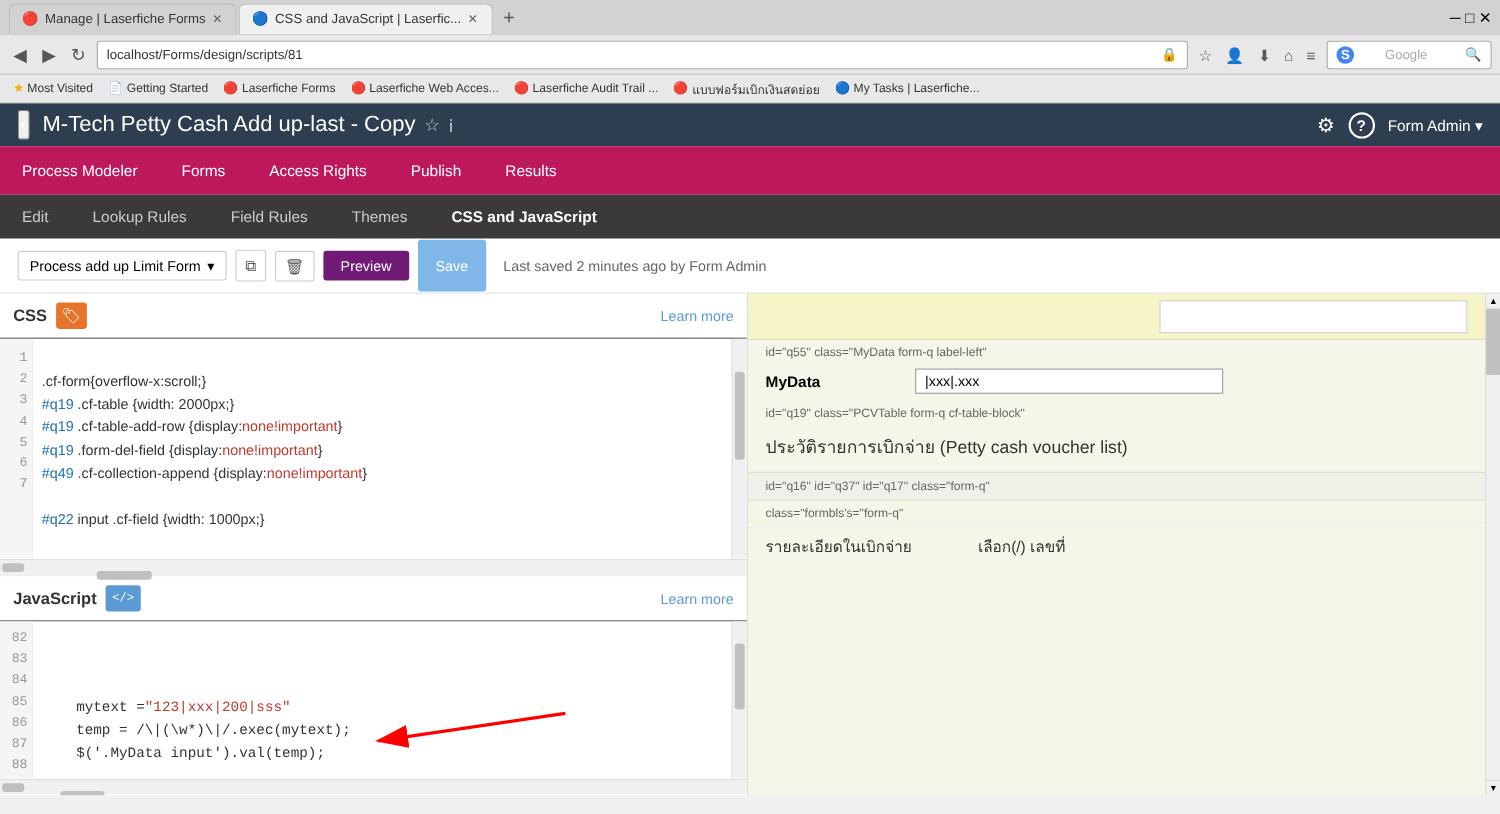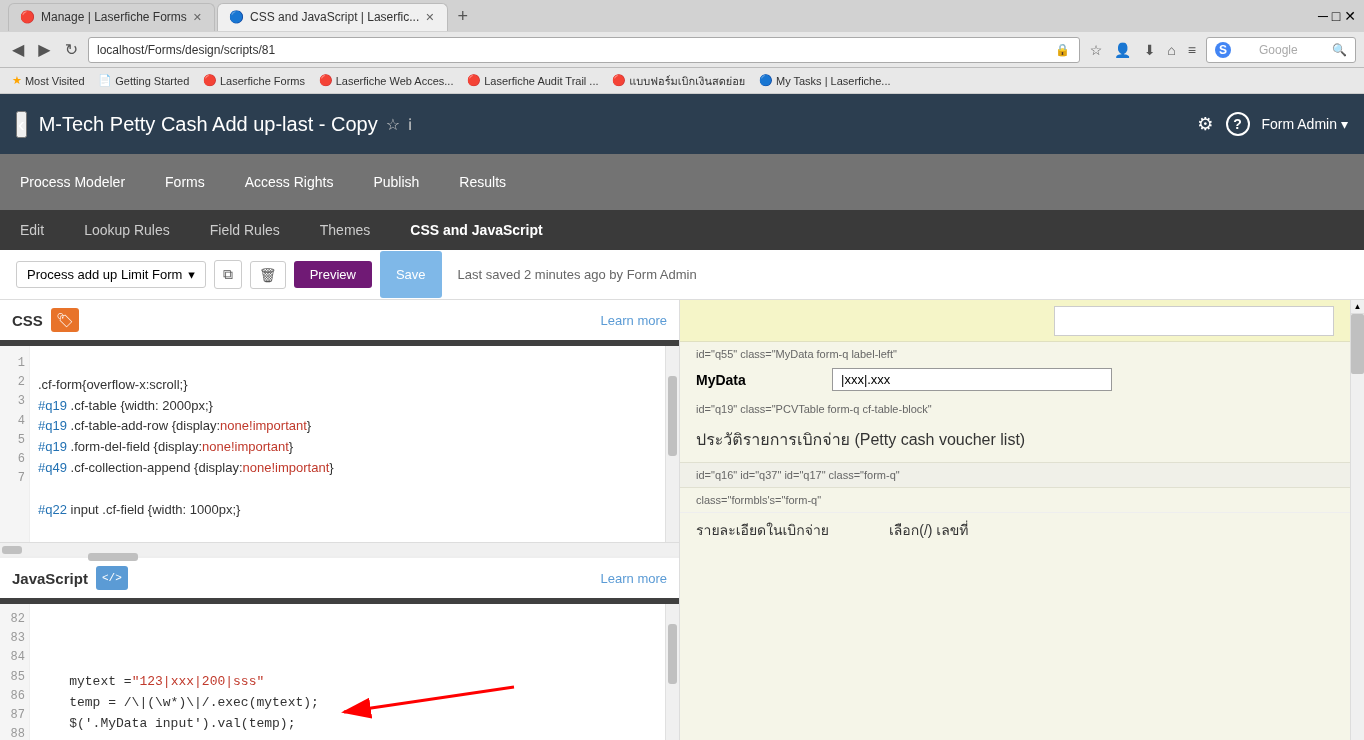--- a/index.html
+++ b/index.html
@@ -20,52 +20,52 @@
     .address-bar { flex: 1; display: flex; align-items: center; background: white; border: 1px solid #aaa; border-radius: 3px; padding: 3px 8px; font-size: 12px; color: #333; height: 26px; }
     .address-text { flex: 1; }
     .search-box { background: white; border: 1px solid #aaa; border-radius: 3px; padding: 3px 8px; font-size: 12px; width: 150px; height: 26px; display: flex; align-items: center; gap: 4px; }
     .toolbar-icons { display: flex; gap: 4px; }
     .toolbar-icon-btn { background: none; border: none; cursor: pointer; font-size: 14px; color: #555; padding: 2px 4px; }
 
     .bookmarks-bar { background: #e8e8e8; display: flex; align-items: center; padding: 2px 8px; gap: 6px; height: 26px; border-bottom: 1px solid #ccc; overflow: hidden; }
     .bookmark-item { font-size: 11px; color: #333; cursor: pointer; white-space: nowrap; display: flex; align-items: center; gap: 3px; padding: 2px 4px; }
 
     
-    .app-header { background: #2c3e50; display: flex; align-items: center; padding: 0 16px; height: 60px; color: white; }
+    .app-header { background: #2c3e50; display: flex; align-items: center; padding: 0 16px; height: 39px; color: white; }
     .back-btn { color: white; font-size: 20px; cursor: pointer; margin-right: 12px; }
     .app-title { font-size: 20px; font-weight: normal; color: white; flex: 1; display: flex; align-items: center; gap: 8px; }
     .title-icon { color: #ccc; cursor: pointer; font-size: 16px; }
     .header-right { display: flex; align-items: center; gap: 12px; }
     .gear-icon { color: white; font-size: 18px; cursor: pointer; }
     .help-icon { color: white; font-size: 16px; cursor: pointer; width: 24px; height: 24px; border-radius: 50%; border: 2px solid white; display: flex; align-items: center; justify-content: center; font-size: 14px; font-weight: bold; }
     .user-menu { color: white; cursor: pointer; display: flex; align-items: center; gap: 4px; font-size: 14px; }
 
     
-    .nav-primary { background: #737373; display: flex; align-items: center; height: 56px; }
+    .nav-primary { background: #be185d; display: flex; align-items: center; height: 44px; }
     .nav-primary-item { color: white; padding: 0 20px; height: 44px; display: flex; align-items: center; cursor: pointer; font-size: 14px; }
 
     .nav-secondary { background: #3a3a3a; display: flex; align-items: center; height: 40px; }
     .nav-secondary-item { color: #ccc; padding: 0 20px; height: 40px; display: flex; align-items: center; cursor: pointer; font-size: 14px; }
     .nav-secondary-item.active { color: white; font-weight: bold; }
 
     
     .form-toolbar { background: white; display: flex; align-items: center; padding: 8px 16px; gap: 8px; border-bottom: 1px solid #ddd; height: 50px; }
     .form-selector { display: flex; align-items: center; background: white; border: 1px solid #ccc; border-radius: 3px; padding: 5px 10px; gap: 6px; cursor: pointer; font-size: 13px; }
     .toolbar-action-btn { background: white; border: 1px solid #ccc; border-radius: 3px; padding: 5px 8px; cursor: pointer; font-size: 14px; color: #555; }
     .preview-btn { background: #701a75; color: white; border: none; border-radius: 3px; padding: 6px 16px; cursor: pointer; font-size: 13px; }
     .save-btn { background: #7fb8e8; color: white; border: none; border-radius: 3px; padding: 16px 16px; cursor: pointer; font-size: 13px; }
     .last-saved { color: #666; font-size: 13px; margin-left: 8px; }
 
     
     .main-area { display: flex; height: calc(740px - 32px - 36px - 26px - 56px - 44px - 40px - 50px); }
 
     
     .editor-panel { width: 680px; display: flex; flex-direction: column; background: white; border-right: 1px solid #ddd; overflow: hidden; }
 
-    .section-header { display: flex; align-items: center; padding: 8px 12px; gap: 8px; border-bottom: 6px solid #404040; background: white; }
+    .section-header { display: flex; align-items: center; padding: 8px 12px; gap: 8px; border-bottom: 1px solid #404040; background: white; }
     .section-title { font-size: 15px; font-weight: bold; color: #333; }
     .section-icon { background: #e8732a; border-radius: 3px; width: 28px; height: 24px; display: flex; align-items: center; justify-content: center; color: white; font-size: 14px; }
     .learn-more-link { color: #5b9bd5; cursor: pointer; font-size: 13px; margin-left: auto; text-decoration: none; }
 
     .code-editor { flex: 1; overflow: hidden; position: relative; font-family: 'Courier New', monospace; font-size: 13px; background: white; display: flex; }
     .line-numbers { width: 30px; background: #f5f5f5; border-right: 1px solid #eee; padding: 8px 0; text-align: right; color: #999; font-size: 12px; line-height: 1.6; flex-shrink: 0; }
     .line-number { padding: 0 4px; }
     .code-content { flex: 1; padding: 8px; overflow: auto; white-space: pre; line-height: 1.6; color: #333; }
     .code-scrollbar { width: 14px; background: #f0f0f0; border-left: 1px solid #e0e0e0; }
 

